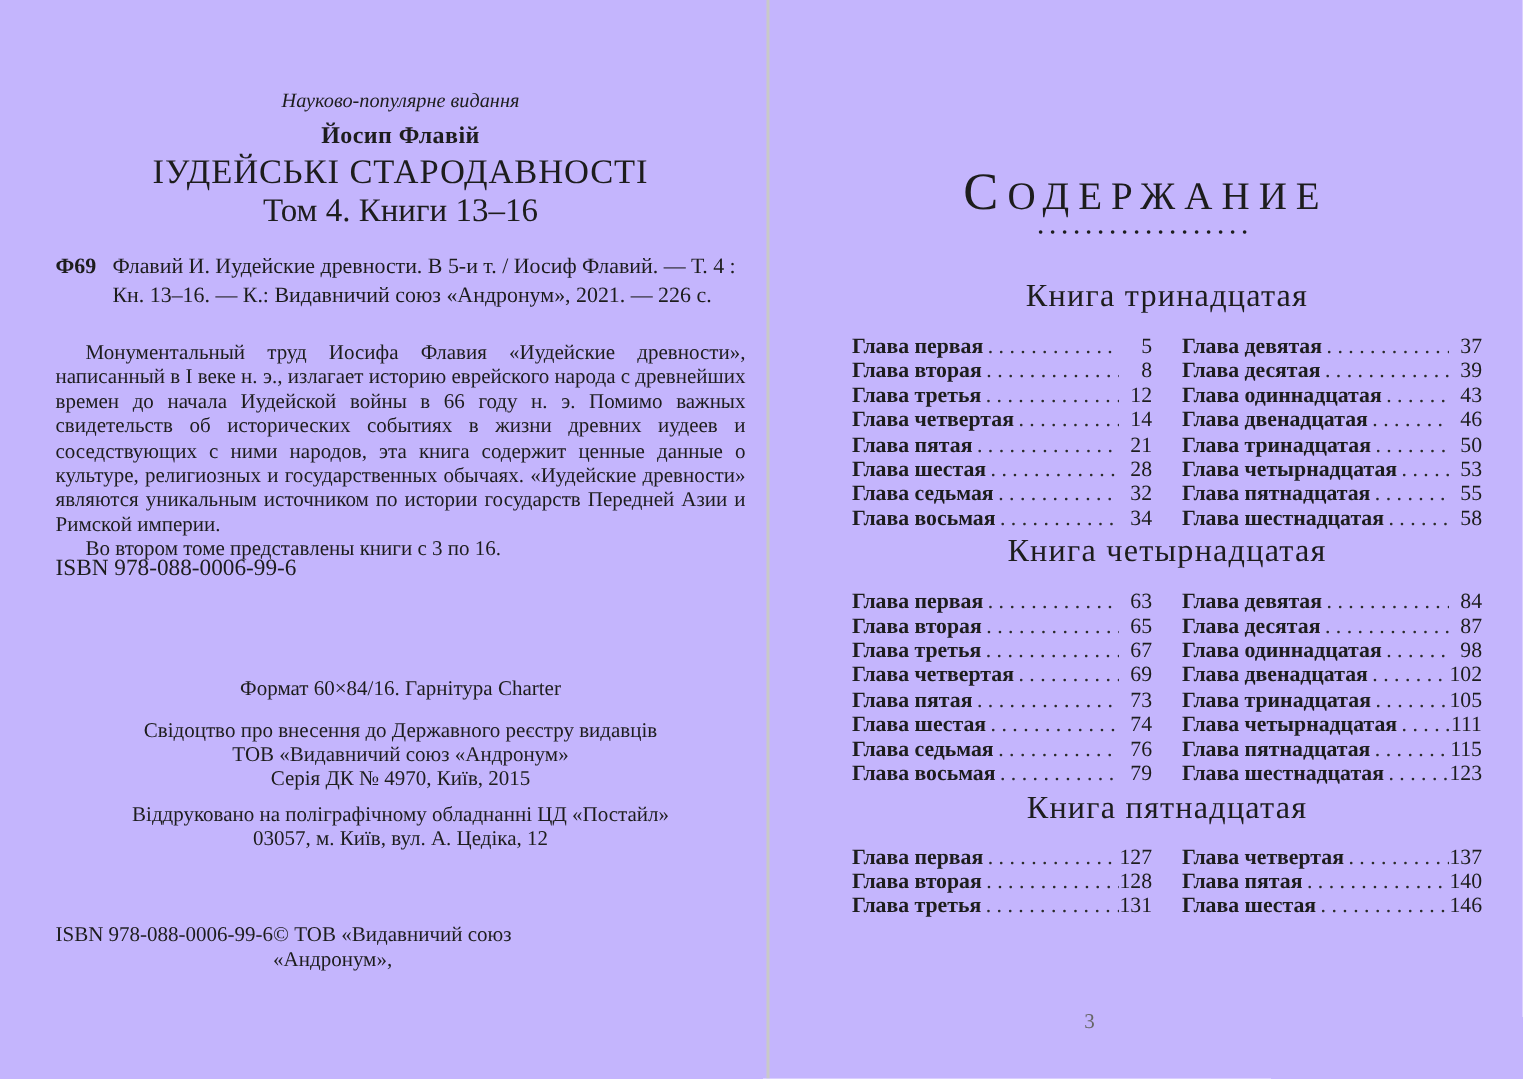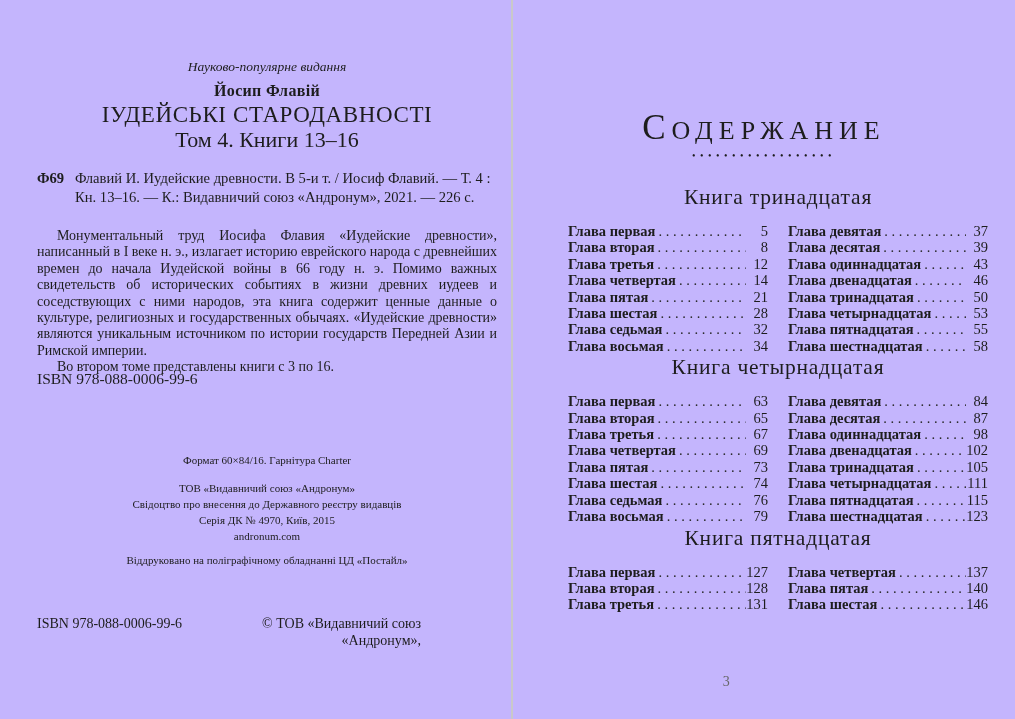--- a/index.html
+++ b/index.html
@@ -25,27 +25,27 @@
 
   .bib-block{top:169px;display:flex;font-size:14.6px;line-height:19px;}
   .bib-code{font-weight:bold;width:38px;flex-shrink:0;}
   .bib-entry{flex:1;}
 
   .annot-block{top:228px;font-size:14px;line-height:16.4px;text-align:justify;}
   .annot-block p{margin:0;text-indent:20px;}
 
   .isbn-block{top:369px;font-size:15.5px;line-height:19px;}
 
-  .imprint-block{top:452px;text-align:center;font-size:11px;line-height:16px;}
+  .imprint-block{top:452px;text-align:center;font-size:14px;line-height:16px;}
   .imprint-grp{margin-top:12px;}
   .imprint-grp2{margin-top:8px;}
 
   .footer-block{top:615px;display:flex;font-size:14px;line-height:17px;}
   .footer-isbn{white-space:nowrap;}
-  .footer-copy{margin-left:auto;margin-right:76px;text-align:right;}
+  .footer-copy{margin-left:auto;margin-right:76px;text-align:left;}
 
   
   .toc-title{position:absolute;top:108px;left:0;width:100%;text-align:center;
     letter-spacing:6px;line-height:40px;white-space:nowrap;}
   .toc-title .t-initial{font-size:35px;}
   .toc-title .t-rest{font-size:26px;}
   .toc-ornament{position:absolute;top:150px;left:0;width:100%;text-align:center;
     font-size:10px;letter-spacing:4.5px;color:#1d1d1d;}
   .toc-body{position:absolute;top:184px;left:55px;width:420px;}
   .book-heading{text-align:center;font-size:21.5px;line-height:26px;letter-spacing:.8px;}
@@ -85,27 +85,27 @@
     <div class="lp-block annot-block">
       <p>Монументальный труд Иосифа Флавия «Иудейские древности», написанный в I веке н. э., излагает историю еврейского народа с древнейших времен до начала Иудейской войны в 66 году н. э. Помимо важных свидетельств об исторических событиях в жизни древних иудеев и соседствующих с ними народов, эта книга содержит ценные данные о культуре, религиозных и государственных обычаях. «Иудейские древности» являются уникальным источником по истории государств Передней Азии и Римской империи.</p>
       <p>Во втором томе представлены книги с 3 по 16.</p>
     </div>
 
     <div class="lp-block isbn-block">ISBN 978-088-0006-99-6</div>
 
     <div class="lp-block imprint-block">
       <div>Формат 60×84/16. Гарнітура Charter</div>
       <div class="imprint-grp">
+        <div>Свідоцтво про внесення до Державного реєстру видавців</div>
         <div>ТОВ «Видавничий союз «Андронум»</div>
-        <div>Свідоцтво про внесення до Державного реєстру видавців</div>
         <div>Серія ДК № 4970, Київ, 2015</div>
-        <div>andronum.com</div>
       </div>
       <div class="imprint-grp imprint-grp2">
         <div>Віддруковано на поліграфічному обладнанні ЦД «Постайл»</div>
+        <div>03057, м. Київ, вул. А. Цедіка, 12</div>
       </div>
     </div>
 
     <div class="lp-block footer-block">
       <div class="footer-isbn">ISBN 978-088-0006-99-6</div>
       <div class="footer-copy">
         <div>© ТОВ «Видавничий союз «Андронум»,</div>
       </div>
     </div>
 

